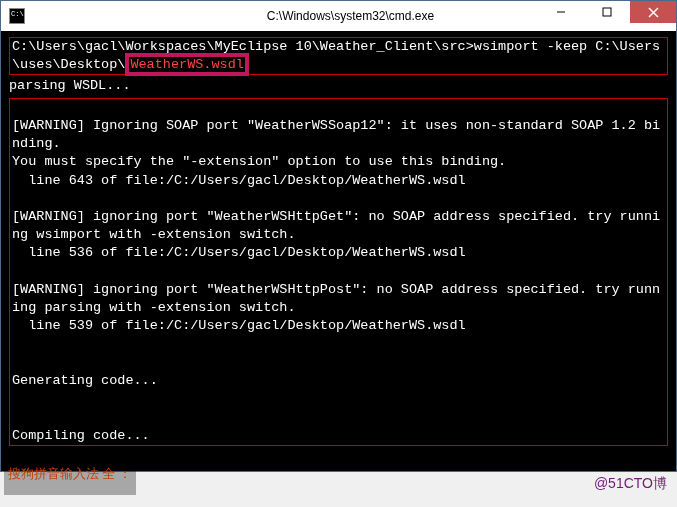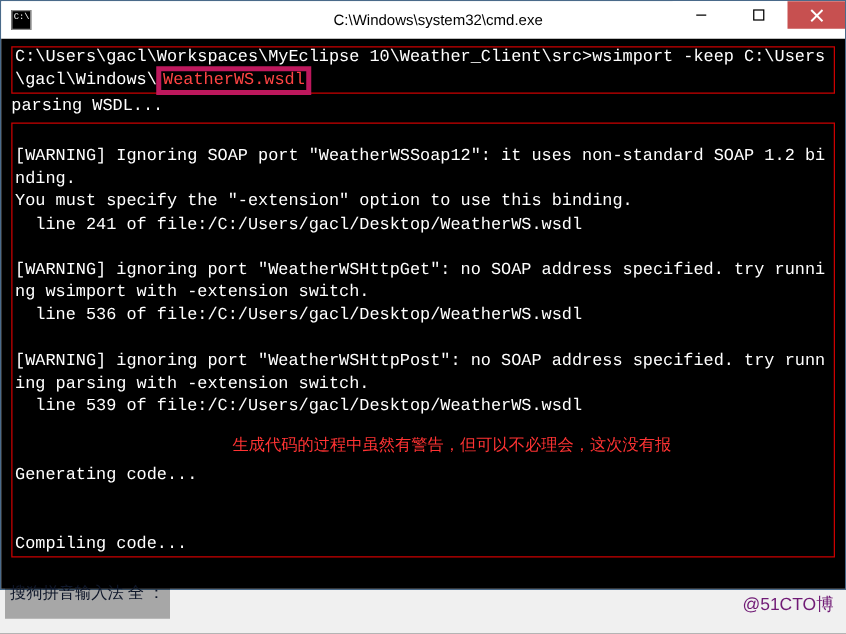--- a/index.html
+++ b/index.html
@@ -109,21 +109,21 @@
       display: inline-block;
       width: 8px;
       height: 2px;
       background: #fff;
       vertical-align: baseline;
     }
     .ime-bar {
       position: absolute;
       bottom: 12px;
       left: 4px;
-      color: #0f172a;
+      color: #c2410c;
       background: rgba(0,0,0,0.3);
       font-family: 'SimSun', '宋体', serif;
       font-size: 13px;
       padding: 12px 4px;
     }
     .watermark {
       position: absolute;
       bottom: 14px;
       right: 10px;
       color: #701a75;
@@ -160,43 +160,43 @@
       </div>
       <div class="win-btn close">
         <svg width="11" height="11" viewBox="0 0 11 11">
             <line x1="1" y1="1" x2="10" y2="10" stroke="#fff" stroke-width="1.5"></line>
             <line x1="10" y1="1" x2="1" y2="10" stroke="#fff" stroke-width="1.5"></line>
           </svg>
       </div>
     </div>
   </div>
   <div class="terminal"><div class="red-box"><span>C:\Users\gacl\Workspaces\MyEclipse 10\Weather_Client\src&gt;wsimport -keep C:\Users</span>
-<span>\gacl\Windows\</span><span class="highlight-red">WeatherWS.wsdl</span></div><span>parsing WSDL...</span>
+<span>\uses\Desktop\</span><span class="highlight-red">WeatherWS.wsdl</span></div><span>parsing WSDL...</span>
 <div class="red-box">
 <span>[WARNING] Ignoring SOAP port "WeatherWSSoap12": it uses non-standard SOAP 1.2 bi</span>
 <span>nding.</span>
 <span>You must specify the "-extension" option to use this binding.</span>
-<span>  line 241 of file:/C:/Users/gacl/Desktop/WeatherWS.wsdl</span>
+<span>  line 643 of file:/C:/Users/gacl/Desktop/WeatherWS.wsdl</span>
 
 <span>[WARNING] ignoring port "WeatherWSHttpGet": no SOAP address specified. try runni</span>
 <span>ng wsimport with -extension switch.</span>
 <span>  line 536 of file:/C:/Users/gacl/Desktop/WeatherWS.wsdl</span>
 
 <span>[WARNING] ignoring port "WeatherWSHttpPost": no SOAP address specified. try runn</span>
 <span>ing parsing with -extension switch.</span>
 <span>  line 539 of file:/C:/Users/gacl/Desktop/WeatherWS.wsdl</span>
 
 
 <span>Generating code...</span>
 
 
 <span>Compiling code...</span>
 </div>
 <span class="cursor"></span>
-<div class="annotation-box"><span>生成代码的过程中虽然有警告，但可以不必理会，这次没有报</span><br></div>
+<div class="annotation-box"><br></div>
   </div>
 </div>
 
 <div class="ime-bar">
   <span>搜狗拼音输入法 全 ：</span>
 </div>
 
 <div class="watermark">
   <span>@51CTO博</span>
 </div>

